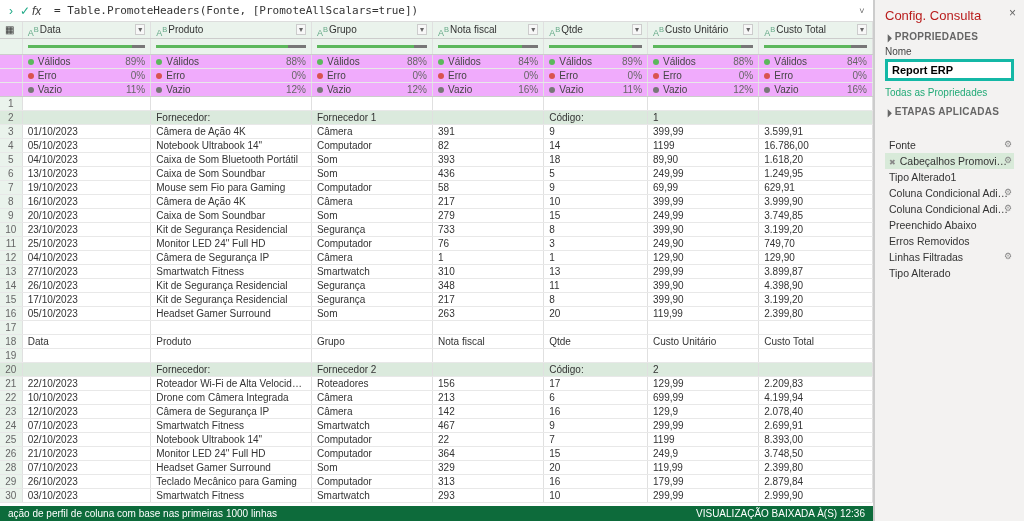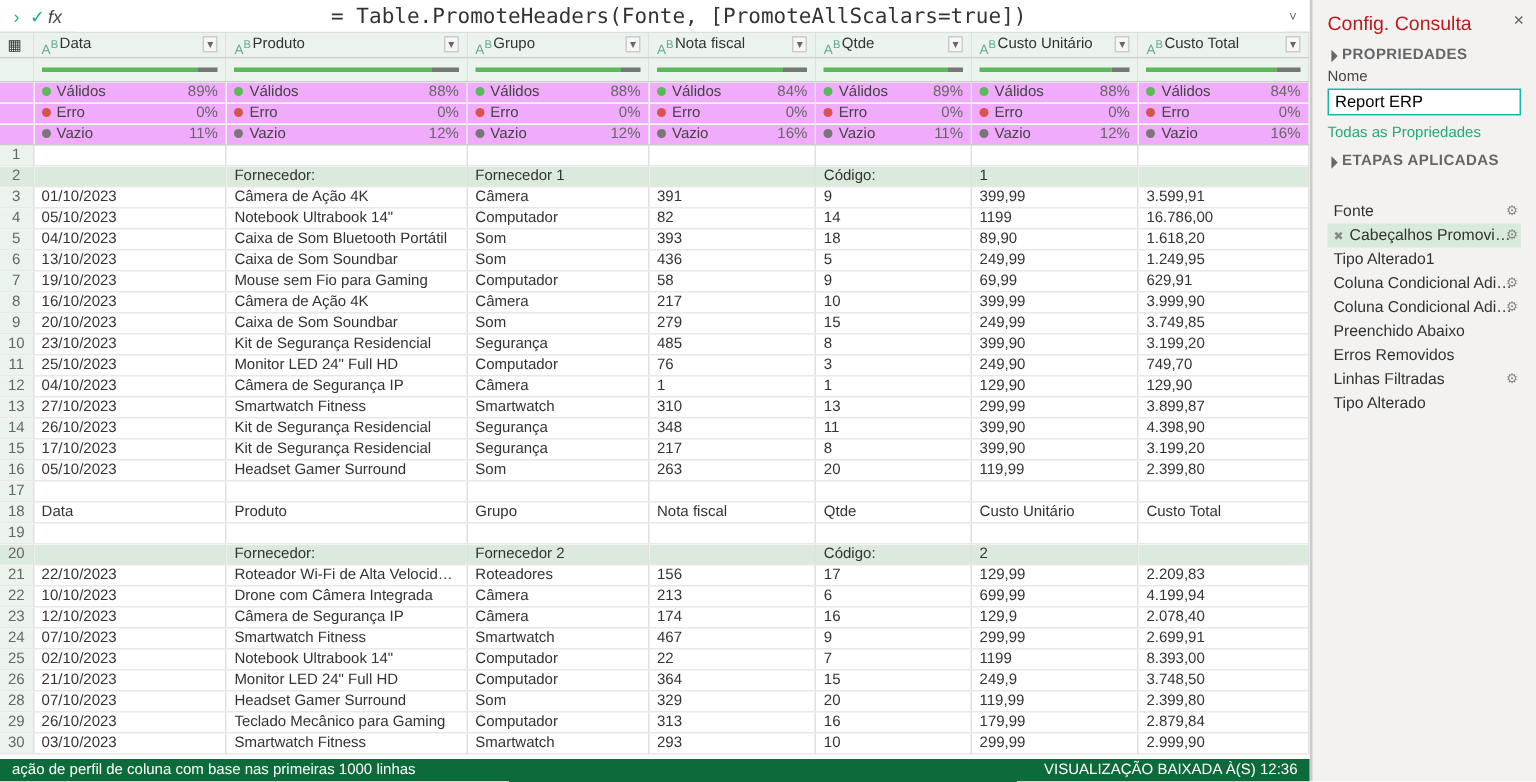--- a/index.html
+++ b/index.html
@@ -6,21 +6,21 @@
 body { background: #fff; font-size: 11px; color: #333; overflow: hidden; }
 
 .wrap { display: flex; height: 521px; }
 .main { flex: 1; display: flex; flex-direction: column; border-right: 1px solid #ccc; }
 .side { width: 150px; background: #f3f2f1; border-left: 1px solid #ccc; padding: 8px 10px; position: relative; }
 
 
 .fbar { display: flex; align-items: center; border-bottom: 1px solid #ddd; height: 22px; background: #fff; padding: 0 4px; }
 .fx-icon { width: 18px; text-align: left; font-style: italic; color: #444; font-size: 12px; }
 .check-icon { width: 14px; color: #2a8; font-size: 12px; text-align: center; }
-.formula-input { flex: 1; border: none; outline: none; font-size: 14px; padding: 2px 4px; color: #333; font-family: Consolas, monospace; text-align: center; }
+.formula-input { flex: 1; border: none; outline: none; font-size: 11px; padding: 2px 4px; color: #333; font-family: Consolas, monospace; }
 .dropdown-caret { width: 14px; text-align: center; color: #666; font-size: 9px; }
 
 
 .tarea { flex: 1; overflow: auto; background: #fff; position: relative; }
 table.grid { border-collapse: collapse; table-layout: fixed; width: 100%; }
 table.grid th, table.grid td { border-right: 1px solid #e0e0e0; border-bottom: 1px solid #e8e8e8; padding: 1px 5px; height: 13px; font-size: 10px; white-space: nowrap; overflow: hidden; text-overflow: ellipsis; }
 table.grid th { background: #eaf3ec; color: #333; text-align: left; font-weight: normal; position: sticky; top: 0; height: 16px; border-bottom: 1px solid #ccc;}
 .rownum { width: 18px; background: #eaf3ec; text-align: center; color: #666; font-size: 9px; border-right:1px solid #ccc;}
 .col-icon { width: 10px; height: 10px; display: inline-block; font-size: 9px; color: #6a8; vertical-align: middle; margin-right: 2px;}
 .col-filter { float: right; font-size: 8px; color: #666; border:1px solid #ccc; padding:0 2px; background:#f7f7f7;}
@@ -42,21 +42,21 @@
 .stat-row.last td{border-bottom:1px solid #ccc;}
 .stat-pct{float:right;color:#666;}
 .group-row td { background:#dbeadd; }
 
 
 .side h2 { font-size: 13px; font-weight: 400; color: #b91c1c; margin-bottom: 8px; }
 .side .close-x { position: absolute; top: 6px; right: 8px; font-size: 12px; color: #666; }
 .side h3 { font-size: 10px; color: #666; margin: 8px 0 4px; letter-spacing: .3px; }
 .side h3::before { content:"\25E2"; display:inline-block; transform:rotate(-45deg); font-size:7px; margin-right:4px; color:#666;}
 .side label { font-size: 10px; color: #444; display:block; margin-bottom:2px;}
-.side input.name { width: 100%; border: 1px solid #14b8a6; padding: 2px 4px; font-size: 11px; background:#fff;}
+.side input.name { width: 100%; border: 3px solid #14b8a6; padding: 2px 4px; font-size: 11px; background:#fff;font-weight:bold;}
 .side .link { color: #2a7; font-size: 10px; margin-top: 6px; display: block; }
 .steps { list-style:none; margin-top:20px;}
 .steps li { padding: 2px 4px; font-size: 10.5px; color: #333; position:relative; white-space:nowrap; overflow:hidden; text-overflow:ellipsis;}
 .steps li .gear { position:absolute; right:2px; top:2px; font-size:9px; color:#888;}
 .steps li.active { background: #d8ead9; }
 .steps li .xmark::before{content:"\2716";color:#888;font-size:8px;margin-right:4px;}
 
 
 .status { background: #0d6b3b; color:#fff; font-size:10px; padding:2px 8px; display:flex; justify-content:space-between; align-items:center; height:15px;}
 
@@ -263,21 +263,21 @@
               <td>279</td>
               <td>15</td>
               <td>249,99</td>
               <td>3.749,85</td>
             </tr>
             <tr class="data-row">
               <td class="rownum">10</td>
               <td>23/10/2023</td>
               <td>Kit de Segurança Residencial</td>
               <td>Segurança</td>
-              <td>485</td>
+              <td>733</td>
               <td>8</td>
               <td>399,90</td>
               <td>3.199,20</td>
             </tr>
             <tr class="data-row">
               <td class="rownum">11</td>
               <td>25/10/2023</td>
               <td>Monitor LED 24" Full HD</td>
               <td>Computador</td>
               <td>76</td>
@@ -393,21 +393,21 @@
               <td>213</td>
               <td>6</td>
               <td>699,99</td>
               <td>4.199,94</td>
             </tr>
             <tr class="data-row">
               <td class="rownum">23</td>
               <td>12/10/2023</td>
               <td>Câmera de Segurança IP</td>
               <td>Câmera</td>
-              <td>174</td>
+              <td>142</td>
               <td>16</td>
               <td>129,9</td>
               <td>2.078,40</td>
             </tr>
             <tr class="data-row">
               <td class="rownum">24</td>
               <td>07/10/2023</td>
               <td>Smartwatch Fitness</td>
               <td>Smartwatch</td>
               <td>467</td>

